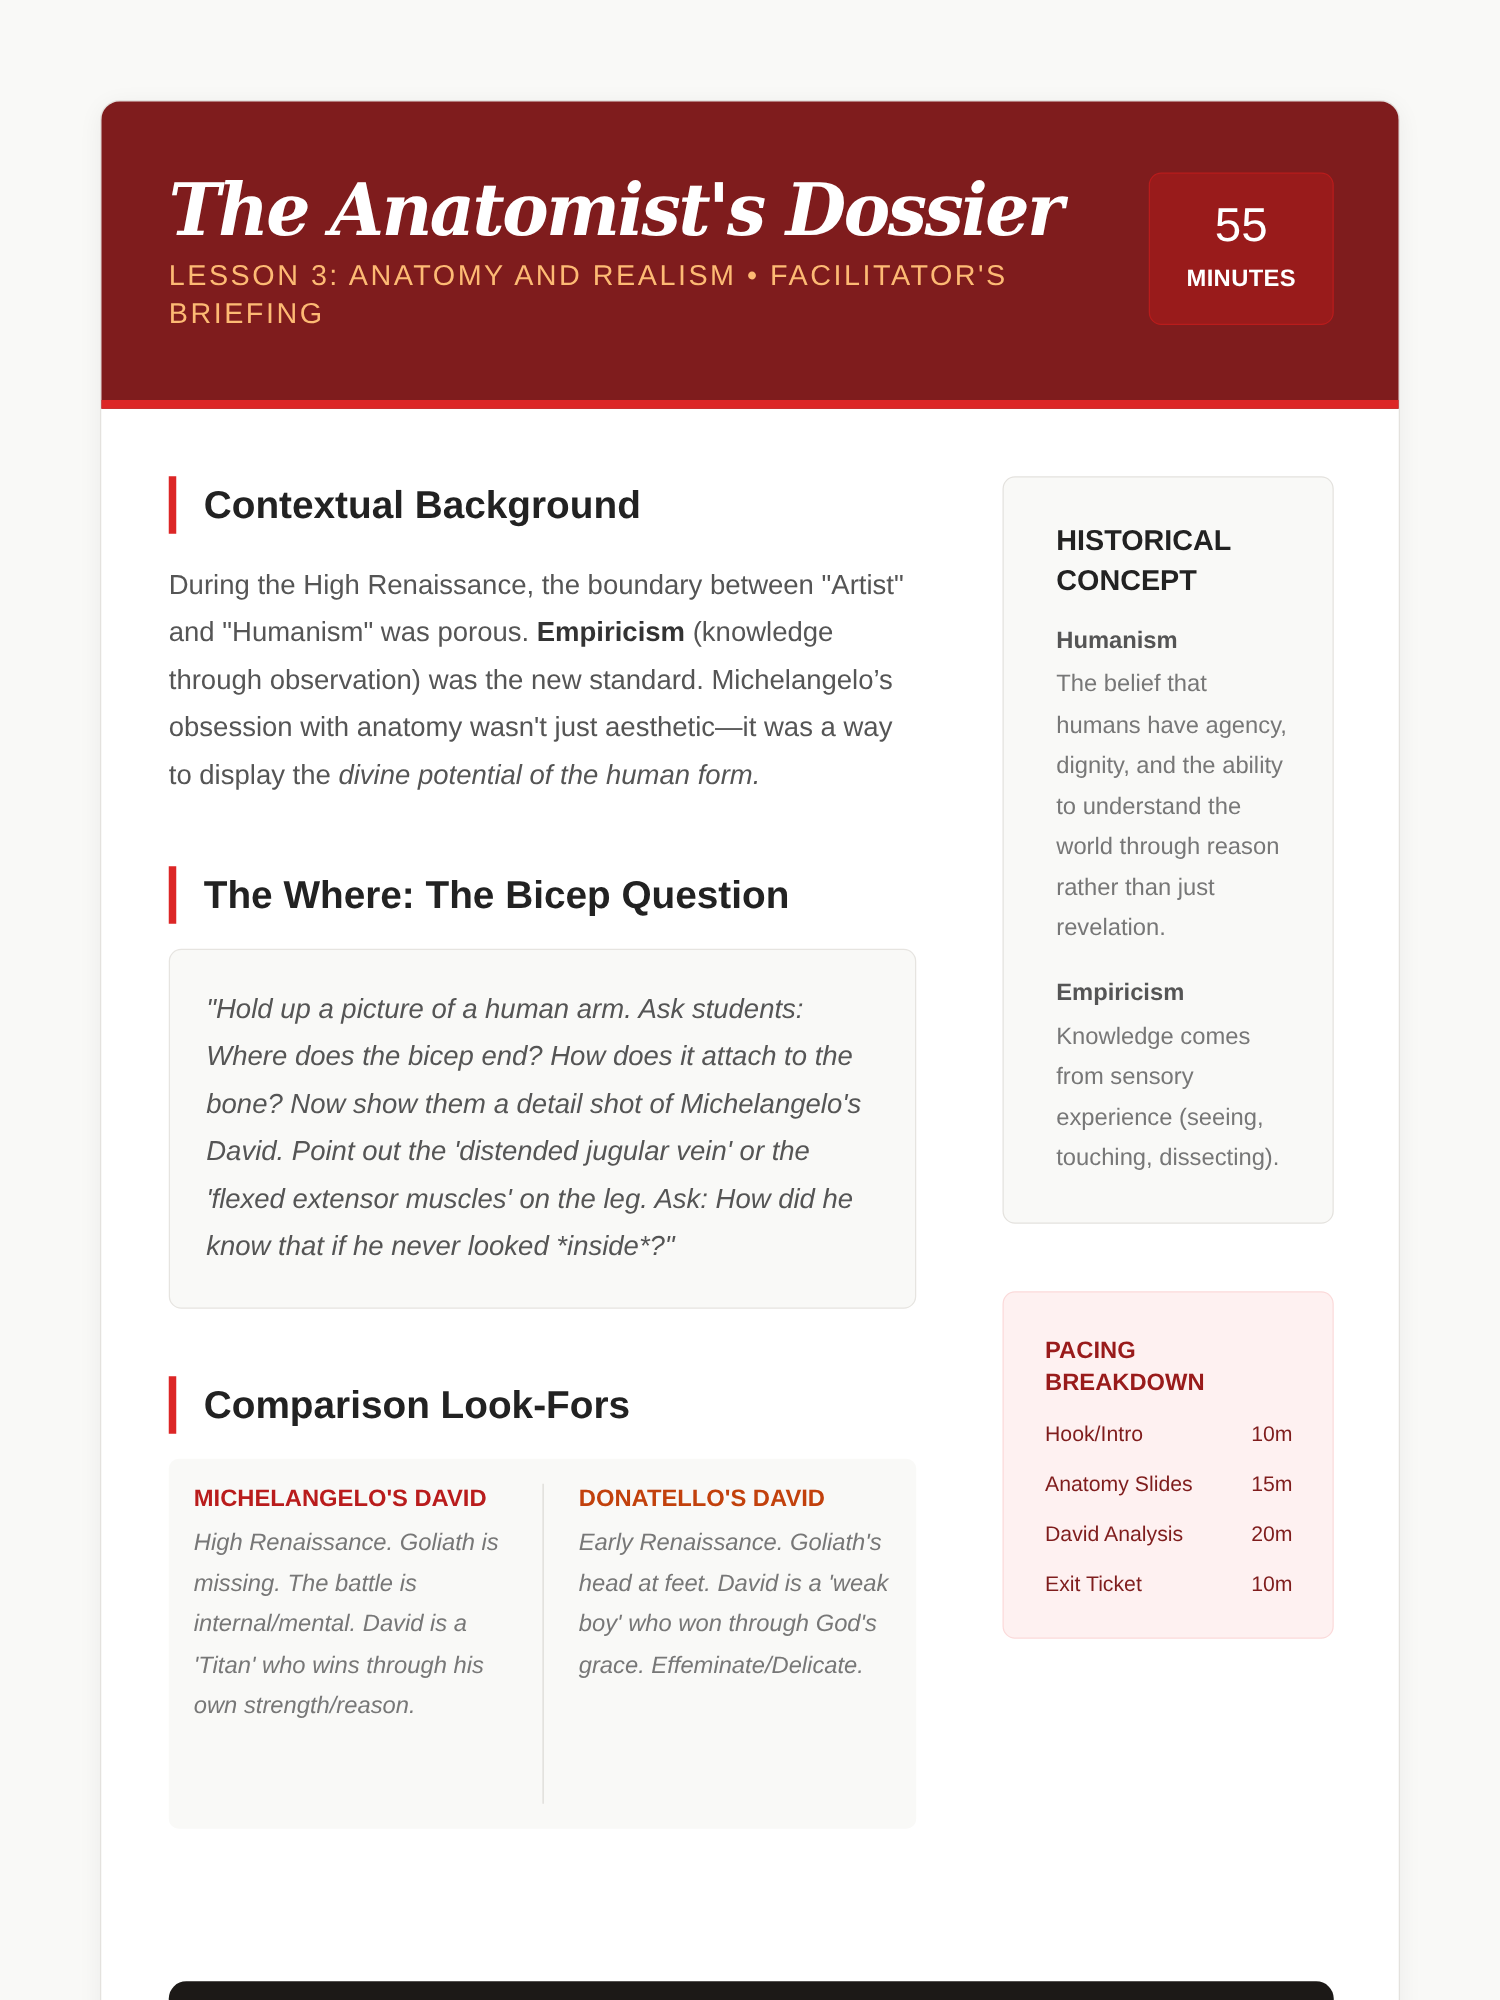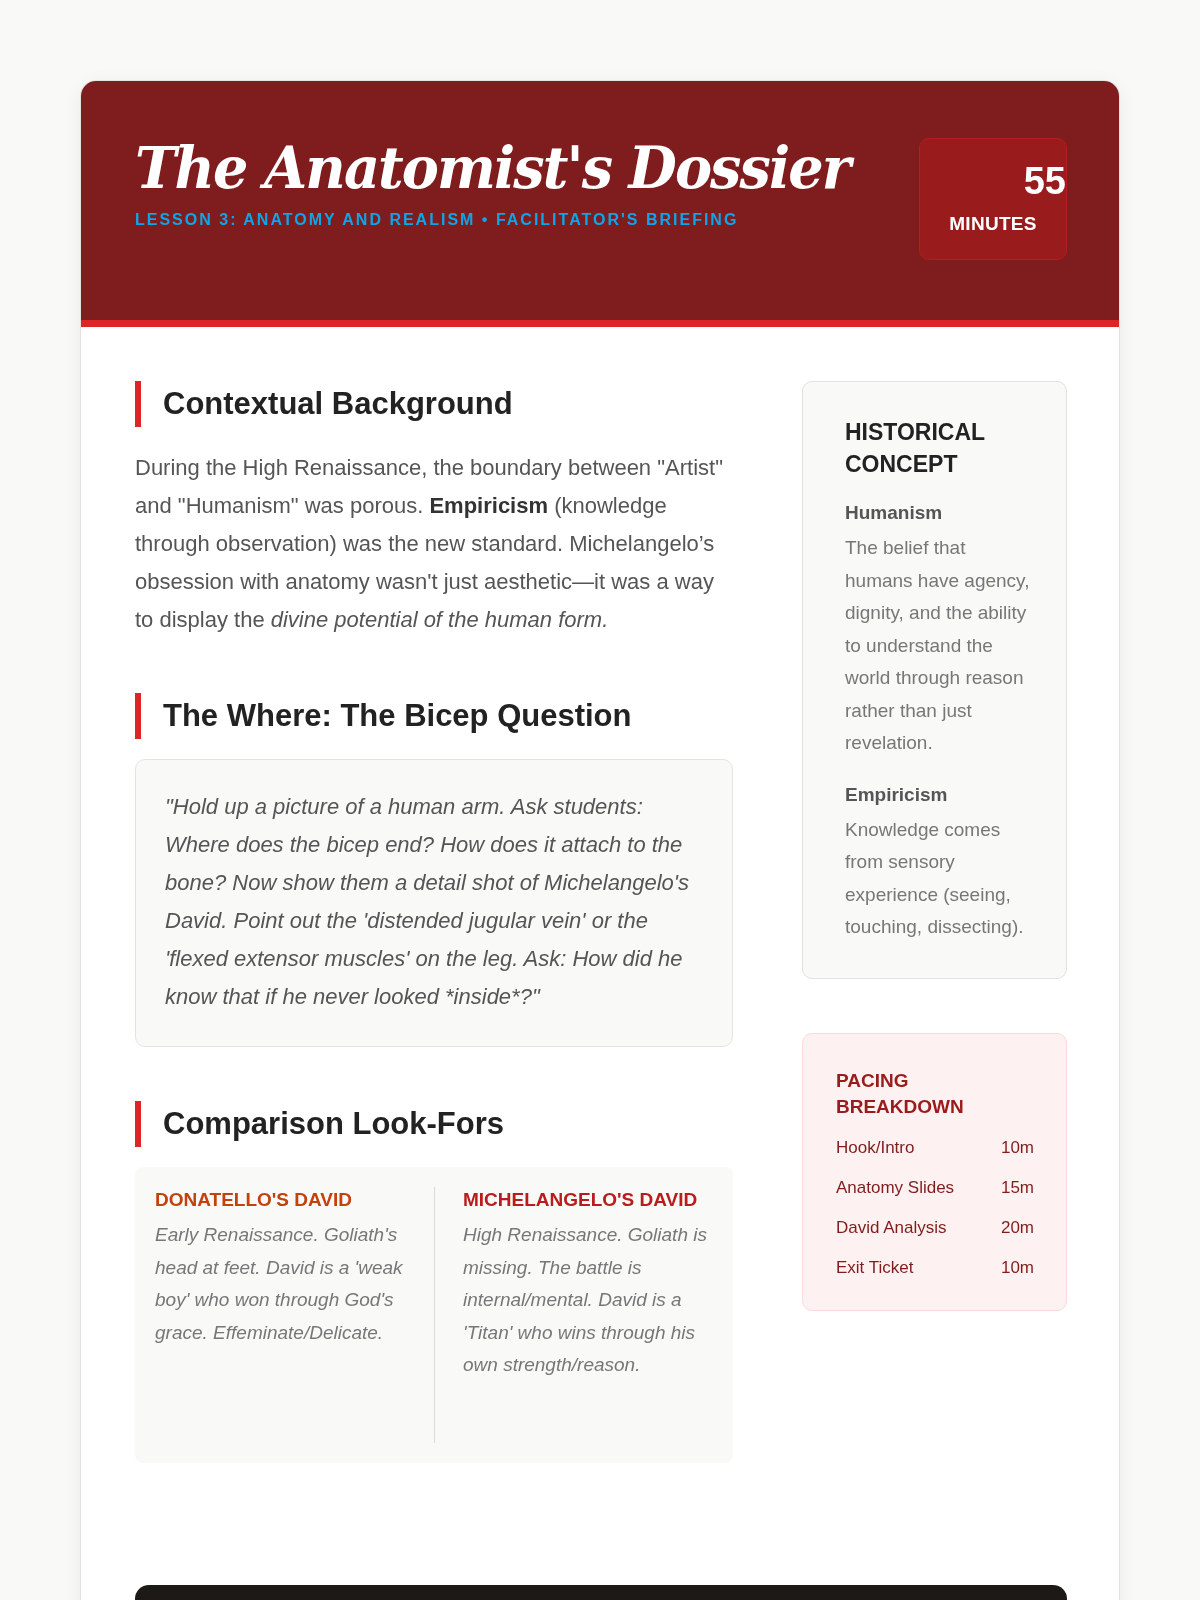--- a/index.html
+++ b/index.html
@@ -35,38 +35,38 @@
     letter-spacing: -2px;
     color: #ffffff;
     line-height: 66px;
     transform: scaleX(0.96);
     transform-origin: left center;
     white-space: nowrap;
   }
   .subtitle {
     margin-top: 4px;
     width: 740px;
-    font-size: 16px;
-    font-weight: bold;
+    font-size: 23px;
+    font-weight: normal;
     letter-spacing: 2px;
     text-transform: uppercase;
-    color: #0ea5e9;
+    color: #fdba74;
     line-height: 30px;
   }
   .time-badge {
     position: absolute;
     right: 52px; top: 57px;
     width: 148px; height: 122px;
     background: #991b1b;
     border: 1px solid #b91c1c;
     border-radius: 10px;
     text-align: center;
     color: #fff;
   }
-  .time-num { font-size: 38px; font-weight: bold; line-height: 40px; margin-top: 22px; text-align: right; }
+  .time-num { font-size: 38px; font-weight: normal; line-height: 40px; margin-top: 22px; }
   .time-unit { font-size: 19px; font-weight: bold; margin-top: 12px; letter-spacing: 0.3px; }
 
   .main {
     position: absolute;
     left: 54px; top: 300px;
     width: 598px;
   }
   .aside {
     position: absolute;
     left: 721px; top: 300px;
@@ -188,26 +188,26 @@
   <div class="main">
     <div class="section-head">Contextual Background</div>
     <p class="para"><span>During the High Renaissance, the boundary between "Artist" and "Humanism" was porous. </span><b>Empiricism</b><span> (knowledge through observation) was the new standard. Michelangelo’s obsession with anatomy wasn't just aesthetic—it was a way to display the </span><i>divine potential of the human form.</i></p>
 
     <div class="section-head" style="margin-top:54px">The Where: The Bicep Question</div>
     <div class="quote-box">"Hold up a picture of a human arm. Ask students: Where does the bicep end? How does it attach to the bone? Now show them a detail shot of Michelangelo's David. Point out the 'distended jugular vein' or the 'flexed extensor muscles' on the leg. Ask: How did he know that if he never looked *inside*?"</div>
 
     <div class="section-head" style="margin-top:54px">Comparison Look-Fors</div>
     <div class="compare">
       <div class="col">
+        <div class="col-title" style="color:#b91c1c">Michelangelo's David</div>
+        <div class="col-body">High Renaissance. Goliath is missing. The battle is internal/mental. David is a 'Titan' who wins through his own strength/reason.</div>
+      </div>
+      <div class="col">
         <div class="col-title" style="color:#c2410c">Donatello's David</div>
         <div class="col-body">Early Renaissance. Goliath's head at feet. David is a 'weak boy' who won through God's grace. Effeminate/Delicate.</div>
-      </div>
-      <div class="col">
-        <div class="col-title" style="color:#b91c1c">Michelangelo's David</div>
-        <div class="col-body">High Renaissance. Goliath is missing. The battle is internal/mental. David is a 'Titan' who wins through his own strength/reason.</div>
       </div>
     </div>
   </div>
 
   <div class="aside">
     <div class="panel">
       <div class="panel-title">Historical Concept</div>
       <div class="term">Humanism</div>
       <div class="term-def">The belief that humans have agency, dignity, and the ability to understand the world through reason rather than just revelation.</div>
       <div class="term" style="margin-top:22px">Empiricism</div>

